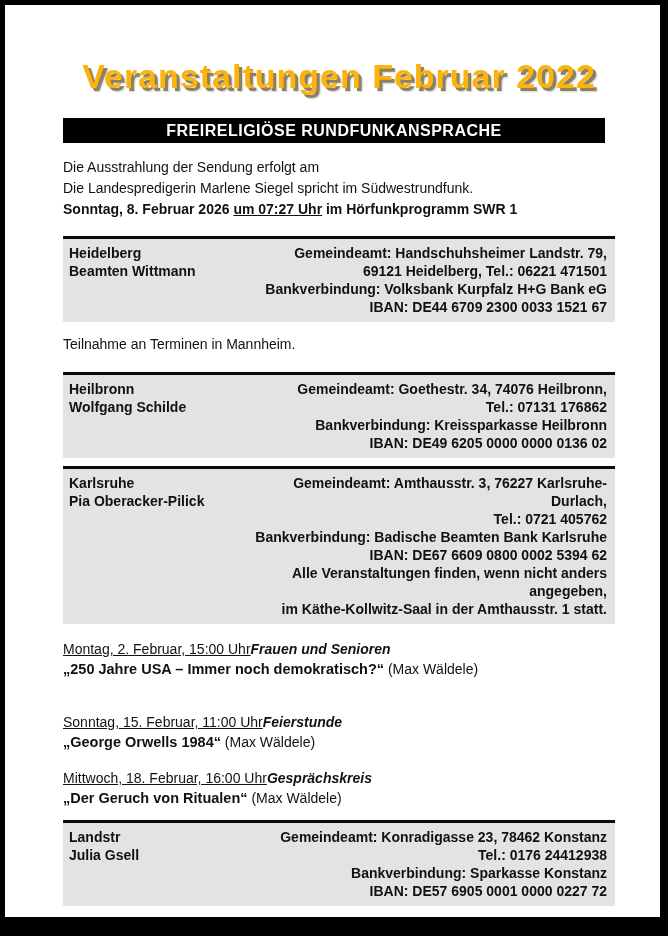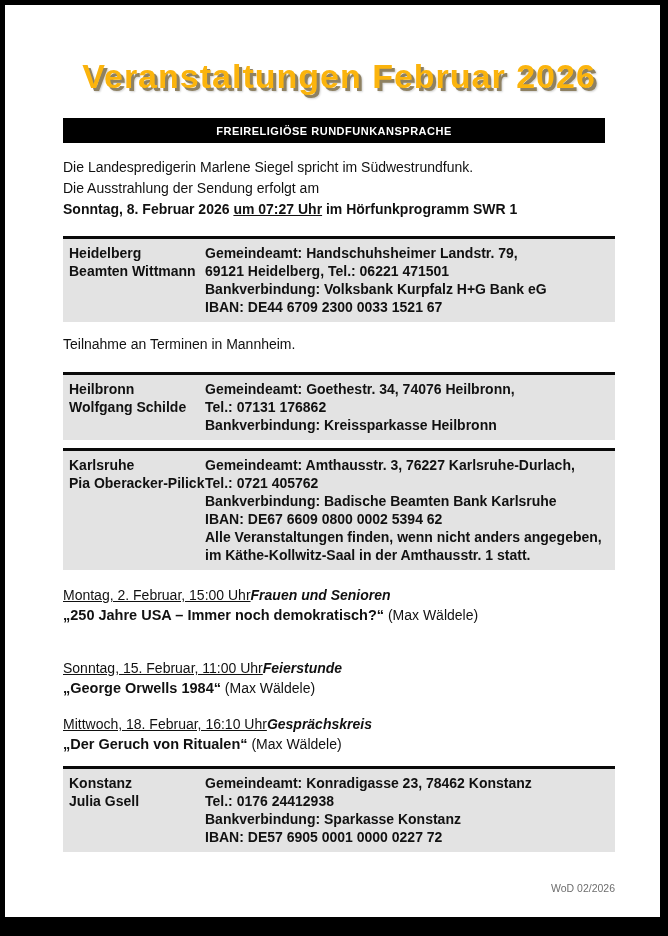--- a/index.html
+++ b/index.html
@@ -29,36 +29,36 @@
     color:var(--title-fill);
     text-shadow:3px 3px 0 var(--title-shadow), 4px 4px 2px rgba(0,0,0,0.18);
     line-height:42px;
     white-space:nowrap;
   }
   
   .banner{
     margin-top:21px;margin-right:10px;
     background:var(--banner-bg);color:var(--banner-text);
     height:25px;display:flex;align-items:center;justify-content:center;
-    font-size:11px;font-weight:bold;letter-spacing:0.5px;
+    font-size:16px;font-weight:bold;letter-spacing:0.5px;
   }
   
   .intro{margin-top:14px;font-size:14px;line-height:21px;}
   .intro .bold-line{font-weight:bold;}
   .uline{text-decoration:underline;}
   
   .office-box{
     background:var(--box-bg);
     border-top:3px solid #0a0a0a;
     padding:5px 8px 6px 6px;
     display:flex;
-    font-size:14px;line-height:18px;font-weight:bold;
+    font-size:14px;line-height:18px;font-weight:bold;gap:47px;
   }
   .office-left{width:136px;flex:0 0 136px;}
-  .office-right{flex:1;}
+  .office-right{flex:1;text-align:right;}
   .box-heidelberg{margin-top:16px;}
   .note{margin-top:12px;font-size:14px;line-height:20px;}
   .box-heilbronn{margin-top:18px;}
   .box-karlsruhe{margin-top:8px;}
   .box-konstanz{margin-top:12px;}
   
   .event{font-size:14px;line-height:20px;}
   .event-1{margin-top:15px;}
   .event-2{margin-top:33px;}
   .event-3{margin-top:16px;}
@@ -72,29 +72,29 @@
   .footer{
     margin-top:30px;text-align:right;font-size:10.5px;color:var(--footer-text);
   }
 </style>
 </head>
 <body>
 
 <div class="frame">
   <div class="page">
 
-    <div class="doc-title">Veranstaltungen Februar 2026</div>
+    <div class="doc-title">Veranstaltungen Februar 2022</div>
 
     <div class="banner">
       <span>FREIRELIGIÖSE RUNDFUNKANSPRACHE</span>
     </div>
 
     <div class="intro">
+      <div>Die Ausstrahlung der Sendung erfolgt am</div>
       <div>Die Landespredigerin Marlene Siegel spricht im Südwestrundfunk.</div>
-      <div>Die Ausstrahlung der Sendung erfolgt am</div>
       <div class="bold-line"><span>Sonntag, 8. Februar 2026 </span><span class="uline">um 07:27 Uhr</span><span> im Hörfunkprogramm SWR 1</span></div>
     </div>
 
     <div class="office-box box-heidelberg">
       <div class="office-left">
         <div>Heidelberg</div>
         <div>Beamten Wittmann</div>
       </div>
       <div class="office-right">
         <div>Gemeindeamt: Handschuhsheimer Landstr. 79,</div>
@@ -108,20 +108,21 @@
 
     <div class="office-box box-heilbronn">
       <div class="office-left">
         <div>Heilbronn</div>
         <div>Wolfgang Schilde</div>
       </div>
       <div class="office-right">
         <div>Gemeindeamt: Goethestr. 34, 74076 Heilbronn,</div>
         <div>Tel.: 07131 176862</div>
         <div>Bankverbindung: Kreissparkasse Heilbronn</div>
+        <div>IBAN: DE49 6205 0000 0000 0136 02</div>
       </div>
     </div>
 
     <div class="office-box box-karlsruhe">
       <div class="office-left">
         <div>Karlsruhe</div>
         <div>Pia Oberacker-Pilick</div>
       </div>
       <div class="office-right">
         <div>Gemeindeamt: Amthausstr. 3, 76227 Karlsruhe-Durlach,</div>
@@ -144,29 +145,29 @@
     <div class="event event-2">
       <div class="event-head">
         <span class="event-datetime">Sonntag, 15. Februar, 11:00 Uhr</span>
         <span class="event-category">Feierstunde</span>
       </div>
       <div class="event-titleline"><span class="event-title">„George Orwells 1984“</span><span class="event-speaker"> (Max Wäldele)</span></div>
     </div>
 
     <div class="event event-3">
       <div class="event-head">
-        <span class="event-datetime">Mittwoch, 18. Februar, 16:10 Uhr</span>
+        <span class="event-datetime">Mittwoch, 18. Februar, 16:00 Uhr</span>
         <span class="event-category">Gesprächskreis</span>
       </div>
       <div class="event-titleline"><span class="event-title">„Der Geruch von Ritualen“</span><span class="event-speaker"> (Max Wäldele)</span></div>
     </div>
 
     <div class="office-box box-konstanz">
       <div class="office-left">
-        <div>Konstanz</div>
+        <div>Landstr</div>
         <div>Julia Gsell</div>
       </div>
       <div class="office-right">
         <div>Gemeindeamt: Konradigasse 23, 78462 Konstanz</div>
         <div>Tel.: 0176 24412938</div>
         <div>Bankverbindung: Sparkasse Konstanz</div>
         <div>IBAN: DE57 6905 0001 0000 0227 72</div>
       </div>
     </div>
 

